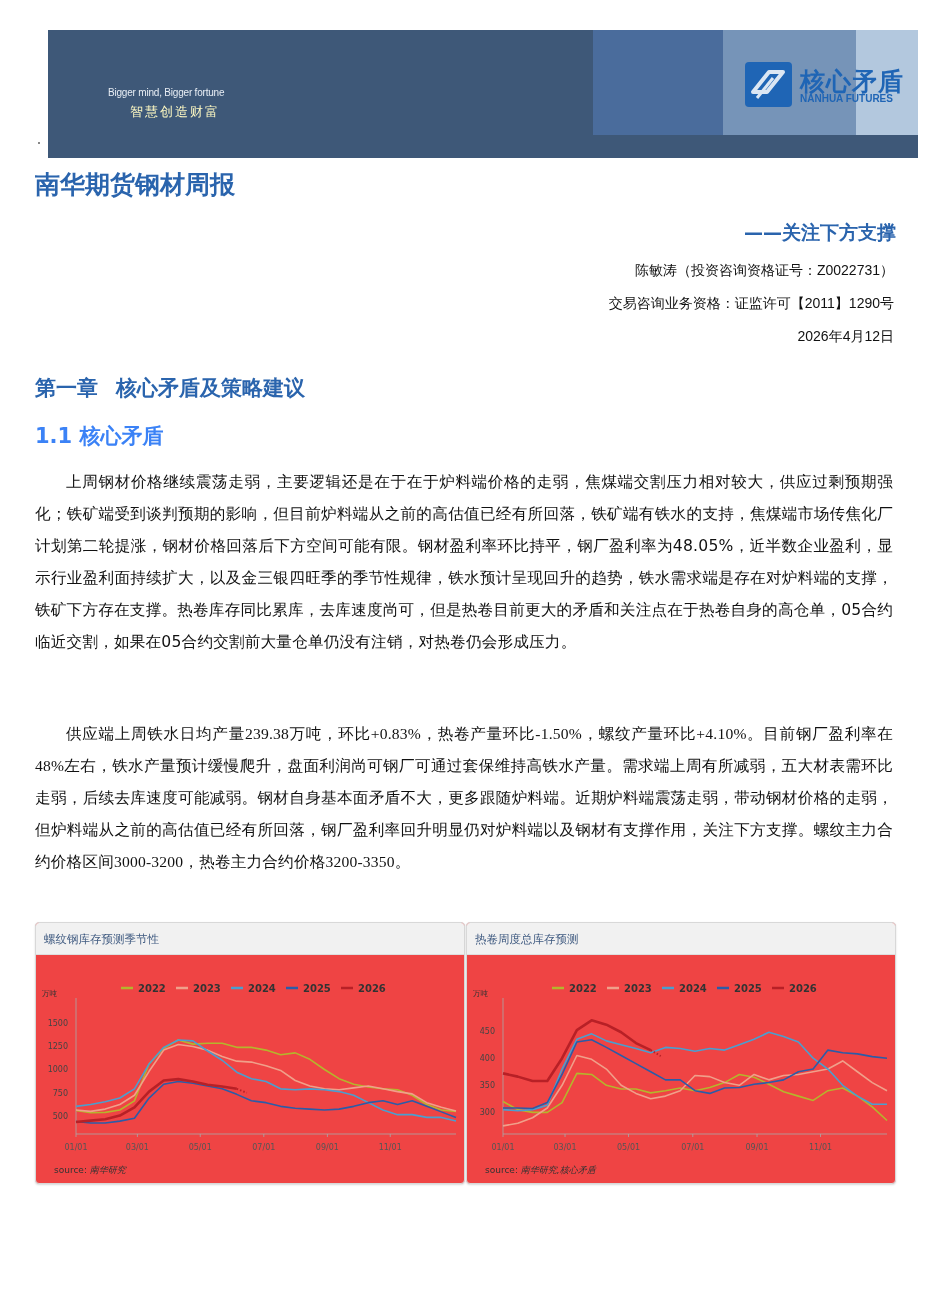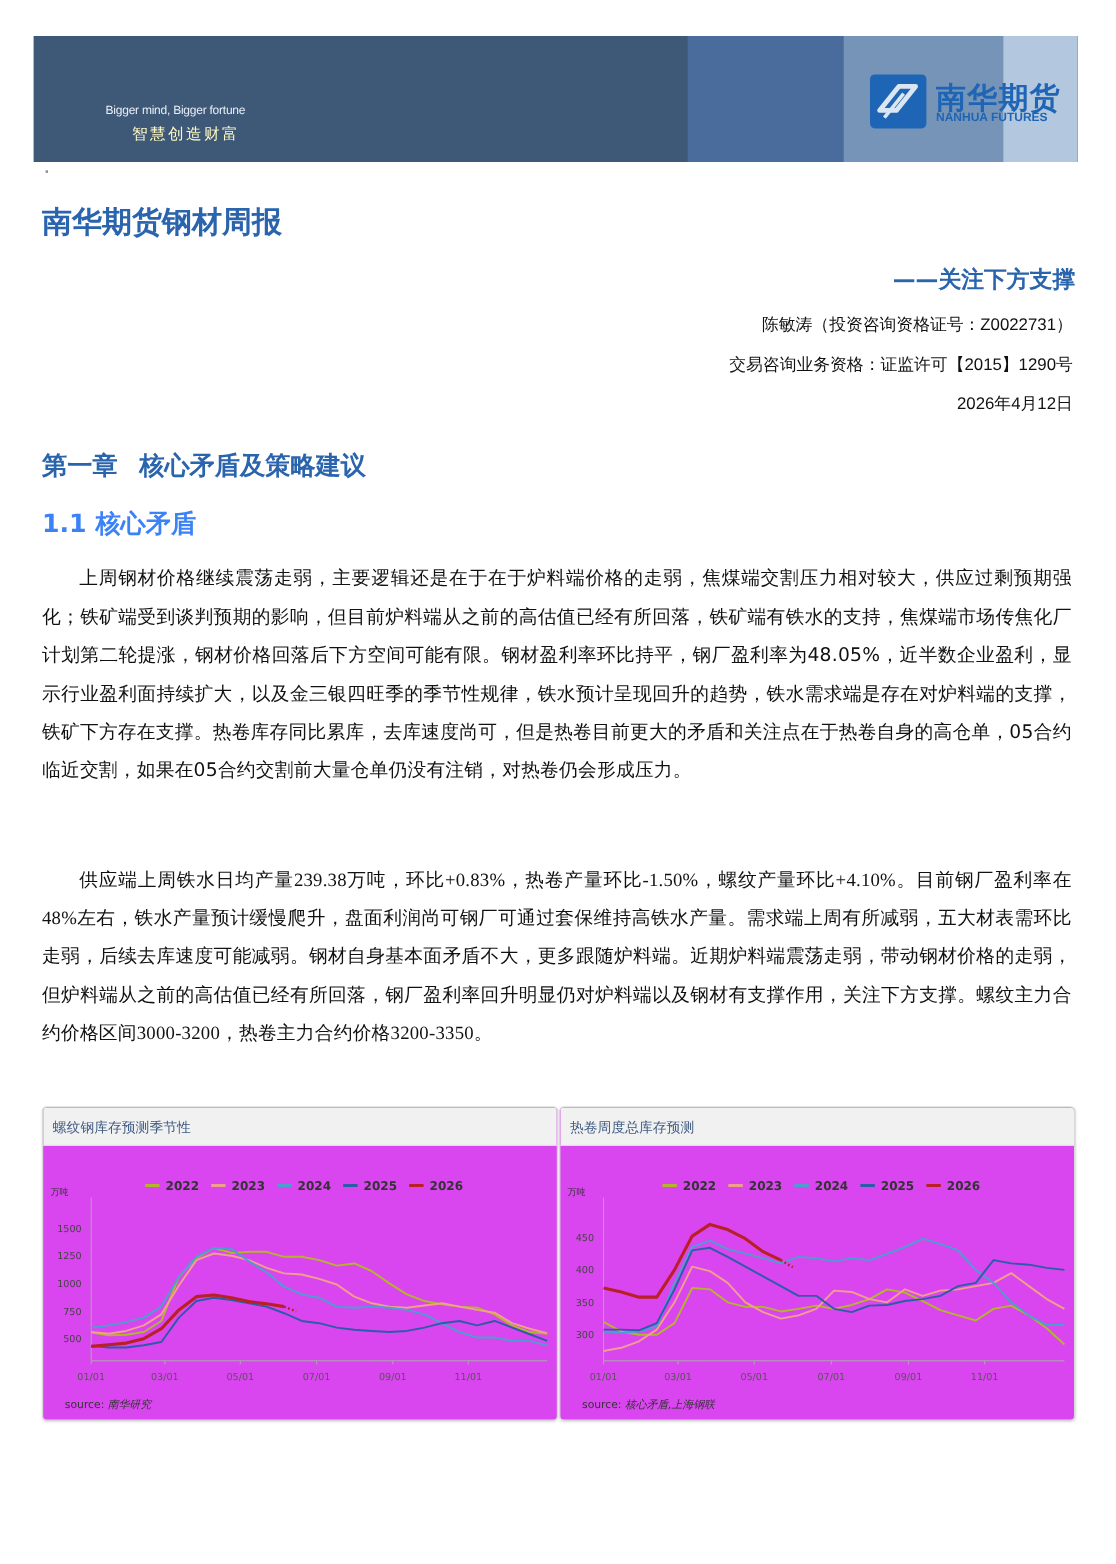--- a/index.html
+++ b/index.html
@@ -1,19 +1,19 @@
 <!DOCTYPE html>
 <html><head>
 <meta charset="utf-8">
 <style>
   * { box-sizing: border-box; margin: 0; padding: 0; }
   html, body { width: 930px; height: 1303px; background: #ffffff; overflow: hidden; }
   body { font-family: "DejaVu Sans", "Liberation Sans", sans-serif; color: #111; position: relative; }
 
-  .banner { position: absolute; left: 28px; top: 30px; width: 870px; height: 105px; background: #3e5878; overflow: hidden; }
+  .banner { position: absolute; left: 48px; top: 30px; width: 870px; height: 128px; background: #3e5878; overflow: hidden; }
   .banner .band1 { position: absolute; left: 545px; top: 0; width: 130px; height: 105px; background: #4a6c9c; }
   .banner .band2 { position: absolute; left: 675px; top: 0; width: 133px; height: 105px; background: #7694b8; }
   .banner .band3 { position: absolute; left: 808px; top: 0; width: 62px; height: 105px; background: #b3c8de; }
   .slogan-en { position: absolute; left: 60px; top: 57px; font-size: 10px; color: #e8eef5; font-family: "Liberation Sans", sans-serif; letter-spacing: -0.2px; }
   .slogan-cn { position: absolute; left: 82px; top: 73px; font-size: 13px; color: #fef9c3; letter-spacing: 2px; }
   .logo-box { position: absolute; left: 697px; top: 32px; width: 47px; height: 45px; background: #1f65b5; border-radius: 4px; }
   .logo-box svg { width: 47px; height: 45px; }
   .logo-cn { position: absolute; left: 752px; top: 35px; font-size: 25px; font-weight: bold; color: #1f65b5; letter-spacing: 1px; }
   .logo-en { position: absolute; left: 752px; top: 63px; font-size: 10px; font-weight: bold; color: #1f65b5; font-family: "Liberation Sans", sans-serif; }
 
@@ -27,21 +27,21 @@
   .meta.date { top: 328px; }
 
   .chapter { position: absolute; left: 35px; top: 374px; font-size: 21px; font-weight: bold; color: #2a64ad; }
   .chapter .sp { display: inline-block; width: 18px; }
   .section { position: absolute; left: 35px; top: 422px; font-size: 21px; font-weight: bold; color: #3b82f6; }
 
   .para { position: absolute; left: 35px; width: 858px; font-size: 15.6px; line-height: 32px; color: #111; text-indent: 31px; text-align: justify; letter-spacing: 0.2px; }
   .para.p1 { top: 466px; }
   .para.p2 { top: 718px; height: 190px; overflow: hidden; font-family: "Liberation Serif", "DejaVu Sans", serif; }
 
-  .chart-card { position: absolute; top: 922px; width: 430px; height: 262px; border: 1px solid #d8d8d8; border-radius: 4px; background: #d946ef; box-shadow: 0 1px 2px rgba(0,0,0,0.15); overflow: hidden; }
+  .chart-card { position: absolute; top: 922px; width: 430px; height: 262px; border: 1px solid #d8d8d8; border-radius: 4px; background: #ef4444; box-shadow: 0 1px 2px rgba(0,0,0,0.15); overflow: hidden; }
   .chart-card.left { left: 35px; }
   .chart-card.right { left: 466px; }
   .chart-card .head { height: 32px; background: #f1f1f1; border-bottom: 1px solid #dedede; padding: 9px 8px; font-size: 11.5px; color: #3f5a80; }
   .chart-card svg.plot { position: absolute; left: 0; top: 33px; }
   .chart-card .source { position: absolute; left: 18px; bottom: 6px; font-size: 9px; color: #333; font-family: "DejaVu Sans", sans-serif; }
   .chart-card .source i { font-style: italic; }
 </style>
 </head>
 <body>
 
@@ -50,30 +50,30 @@
   <div class="band2"></div>
   <div class="band3"></div>
   <div class="slogan-en">Bigger mind, Bigger fortune</div>
   <div class="slogan-cn">智慧创造财富</div>
   <div class="logo-box">
     <svg viewBox="0 0 47 45">
       <path d="M8 30 L24 10 L38 10 L22 30 Z" fill="none" stroke="#dbe6f3" stroke-width="4" stroke-linejoin="round"></path>
       <path d="M12 36 L28 16" fill="none" stroke="#dbe6f3" stroke-width="3"></path>
     </svg>
   </div>
-  <div class="logo-cn">南华期货</div>
+  <div class="logo-cn">核心矛盾</div>
   <div class="logo-en">NANHUA FUTURES</div>
 </div>
 
 <div class="tiny-dot"></div>
 
 <div class="report-title">南华期货钢材周报</div>
 <div class="subtitle">——关注下方支撑</div>
 <div class="meta author">陈敏涛（投资咨询资格证号：Z0022731）</div>
-<div class="meta license">交易咨询业务资格：证监许可【2015】1290号</div>
+<div class="meta license">交易咨询业务资格：证监许可【2011】1290号</div>
 <div class="meta date">2026年4月12日</div>
 
 <div class="chapter">
   <span>第一章</span><span class="sp"></span><span>核心矛盾及策略建议</span>
 </div>
 <div class="section">1.1 核心矛盾</div>
 
 <p class="para p1">上周钢材价格继续震荡走弱，主要逻辑还是在于在于炉料端价格的走弱，焦煤端交割压力相对较大，供应过剩预期强化；铁矿端受到谈判预期的影响，但目前炉料端从之前的高估值已经有所回落，铁矿端有铁水的支持，焦煤端市场传焦化厂计划第二轮提涨，钢材价格回落后下方空间可能有限。钢材盈利率环比持平，钢厂盈利率为48.05%，近半数企业盈利，显示行业盈利面持续扩大，以及金三银四旺季的季节性规律，铁水预计呈现回升的趋势，铁水需求端是存在对炉料端的支撑，铁矿下方存在支撑。热卷库存同比累库，去库速度尚可，但是热卷目前更大的矛盾和关注点在于热卷自身的高仓单，05合约临近交割，如果在05合约交割前大量仓单仍没有注销，对热卷仍会形成压力。</p>
 <p class="para p2">供应端上周铁水日均产量239.38万吨，环比+0.83%，热卷产量环比-1.50%，螺纹产量环比+4.10%。目前钢厂盈利率在48%左右，铁水产量预计缓慢爬升，盘面利润尚可钢厂可通过套保维持高铁水产量。需求端上周有所减弱，五大材表需环比走弱，后续去库速度可能减弱。钢材自身基本面矛盾不大，更多跟随炉料端。近期炉料端震荡走弱，带动钢材价格的走弱，但炉料端从之前的高估值已经有所回落，钢厂盈利率回升明显仍对炉料端以及钢材有支撑作用，关注下方支撑。螺纹主力合约价格区间3000-3200，热卷主力合约价格3200-3350。</p>
 
@@ -152,14 +152,14 @@
       <text x="290.03076923076924" y="194" font-size="8" fill="#555" text-anchor="middle" font-family="DejaVu Sans, sans-serif">09/01</text>
       <line x1="353.53846153846155" y1="178" x2="353.53846153846155" y2="181" stroke="#aaa" stroke-width="0.8"></line>
       <text x="353.53846153846155" y="194" font-size="8" fill="#555" text-anchor="middle" font-family="DejaVu Sans, sans-serif">11/01</text>
       <polyline points="36,145.52293577981652 50.769230769230774,153.6422018348624 65.53846153846155,156.348623853211 80.3076923076923,156.348623853211 95.07692307692308,146.60550458715596 109.84615384615385,117.37614678899082 124.61538461538461,118.45871559633028 139.3846153846154,129.28440366972478 154.15384615384616,133.07339449541286 168.9230769230769,133.07339449541286 183.6923076923077,136.86238532110093 198.46153846153845,134.69724770642202 213.23076923076923,131.9908256880734 228,134.69724770642202 242.76923076923077,131.44954128440367 257.53846153846155,126.57798165137615 272.3076923076923,118.45871559633028 287.0769230769231,121.1651376146789 301.8461538461538,128.2018348623853 316.6153846153846,135.77981651376146 331.3846153846154,140.11009174311926 346.1538461538462,144.44036697247708 360.9230769230769,134.69724770642202 375.6923076923077,131.9908256880734 390.46153846153845,140.11009174311926 405.2307692307692,150.93577981651376 420,164.4678899082569" fill="none" stroke="#b5b52c" stroke-width="1.6" stroke-linejoin="round"></polyline>
       <polyline points="36,169.88073394495413 50.769230769230774,167.1743119266055 65.53846153846155,161.76146788990826 80.3076923076923,152.0183486238532 95.07692307692308,129.28440366972478 109.84615384615385,99.5137614678899 124.61538461538461,103.30275229357798 139.3846153846154,113.04587155963303 154.15384615384616,129.28440366972478 168.9230769230769,137.40366972477065 183.6923076923077,142.8165137614679 198.46153846153845,140.11009174311926 213.23076923076923,134.69724770642202 228,119.54128440366972 242.76923076923077,120.62385321100916 257.53846153846155,126.57798165137615 272.3076923076923,129.28440366972478 287.0769230769231,118.45871559633028 301.8461538461538,123.87155963302752 316.6153846153846,119.54128440366972 331.3846153846154,118.45871559633028 346.1538461538462,115.75229357798166 360.9230769230769,113.04587155963303 375.6923076923077,104.92660550458716 390.46153846153845,115.75229357798166 405.2307692307692,126.57798165137615 420,134.69724770642202" fill="none" stroke="#f0a08a" stroke-width="1.6" stroke-linejoin="round"></polyline>
       <polyline points="36,153.6422018348624 50.769230769230774,154.72477064220183 65.53846153846155,153.6422018348624 80.3076923076923,149.3119266055046 95.07692307692308,113.04587155963303 109.84615384615385,83.27522935779817 124.61538461538461,77.86238532110092 139.3846153846154,84.89908256880733 154.15384615384616,88.6880733944954 168.9230769230769,92.4770642201835 183.6923076923077,96.80733944954129 198.46153846153845,91.39449541284404 213.23076923076923,92.4770642201835 228,95.18348623853211 242.76923076923077,92.4770642201835 257.53846153846155,94.10091743119267 272.3076923076923,88.6880733944954 287.0769230769231,83.27522935779817 301.8461538461538,76.23853211009174 316.6153846153846,80.56880733944953 331.3846153846154,85.98165137614679 346.1538461538462,102.22018348623853 360.9230769230769,113.04587155963303 375.6923076923077,129.28440366972478 390.46153846153845,140.11009174311926 405.2307692307692,148.22935779816515 420,148.22935779816515" fill="none" stroke="#4a9fd0" stroke-width="1.6" stroke-linejoin="round"></polyline>
       <polyline points="36,152.0183486238532 50.769230769230774,152.0183486238532 65.53846153846155,152.55963302752292 80.3076923076923,146.60550458715596 95.07692307692308,118.45871559633028 109.84615384615385,85.98165137614679 124.61538461538461,83.81651376146789 139.3846153846154,91.39449541284404 154.15384615384616,99.5137614678899 168.9230769230769,107.63302752293578 183.6923076923077,115.75229357798166 198.46153846153845,123.87155963302752 213.23076923076923,123.87155963302752 228,134.69724770642202 242.76923076923077,137.40366972477065 257.53846153846155,131.9908256880734 272.3076923076923,131.44954128440367 287.0769230769231,128.2018348623853 301.8461538461538,126.57798165137615 316.6153846153846,123.87155963302752 331.3846153846154,115.75229357798166 346.1538461538462,113.04587155963303 360.9230769230769,94.10091743119267 375.6923076923077,96.80733944954129 390.46153846153845,97.88990825688073 405.2307692307692,100.59633027522936 420,102.22018348623853" fill="none" stroke="#2b5ca8" stroke-width="1.6" stroke-linejoin="round"></polyline>
       <polyline points="36,117.37614678899082 50.769230769230774,120.62385321100916 65.53846153846155,124.95412844036697 80.3076923076923,124.95412844036697 95.07692307692308,102.22018348623853 109.84615384615385,74.07339449541284 124.61538461538461,64.3302752293578 139.3846153846154,68.66055045871559 154.15384615384616,76.23853211009174 168.9230769230769,87.06422018348623 183.6923076923077,94.10091743119267" fill="none" stroke="#b82026" stroke-width="2.6" stroke-linejoin="round"></polyline>
       <line x1="183.6923076923077" y1="94.10091743119267" x2="193.6923076923077" y2="100.10091743119267" stroke="#b82026" stroke-width="2" stroke-dasharray="1.5,2"></line>
     </svg>
-  <div class="source"><span>source:</span> <i>核心矛盾,上海钢联</i></div>
+  <div class="source"><span>source:</span> <i>南华研究,核心矛盾</i></div>
 </div>
 
 </body></html>

